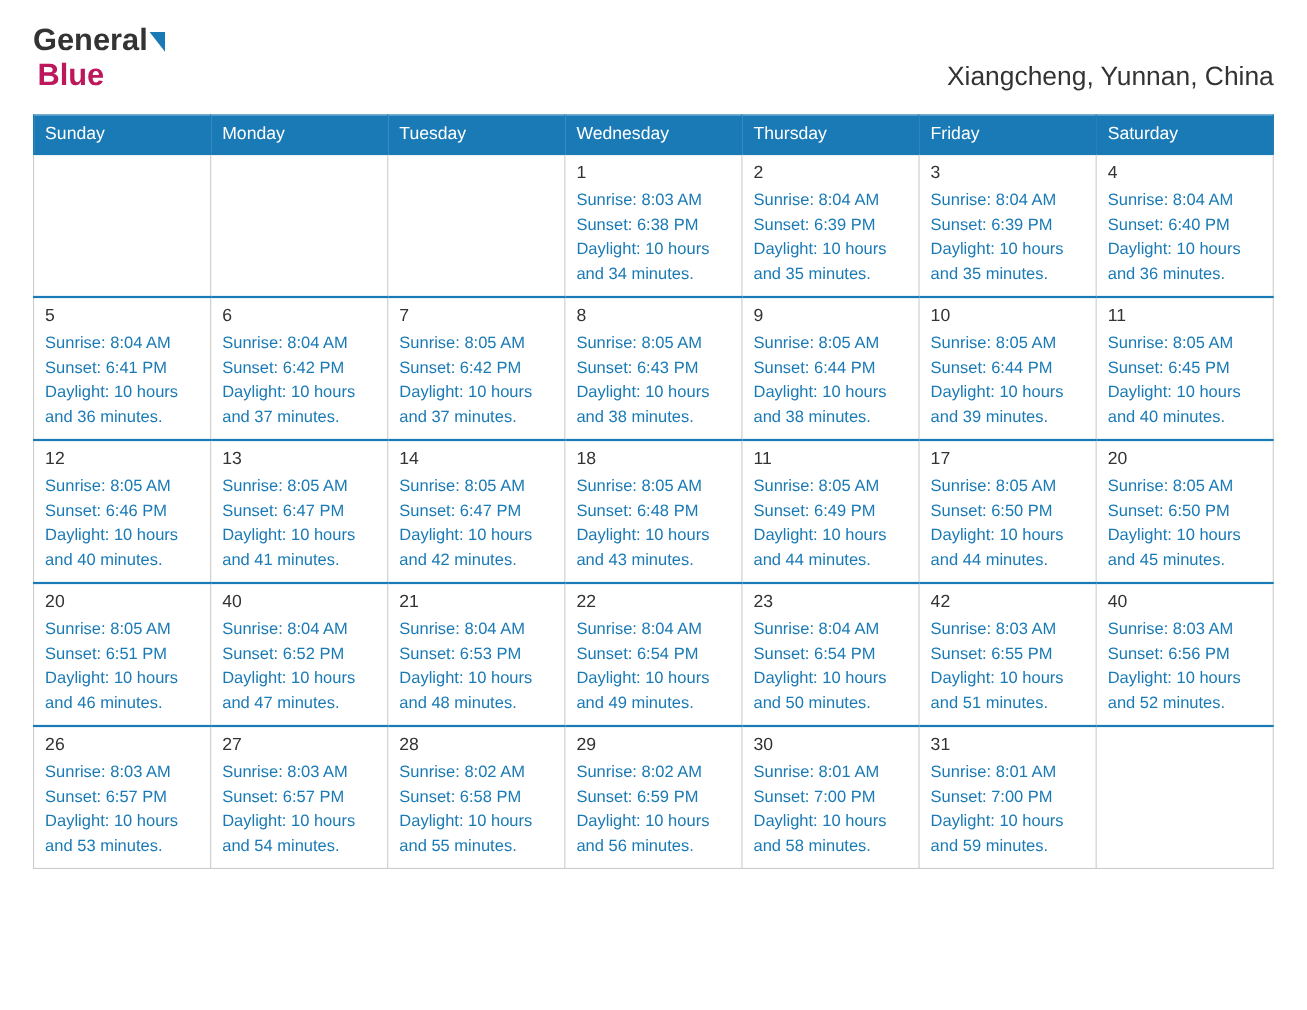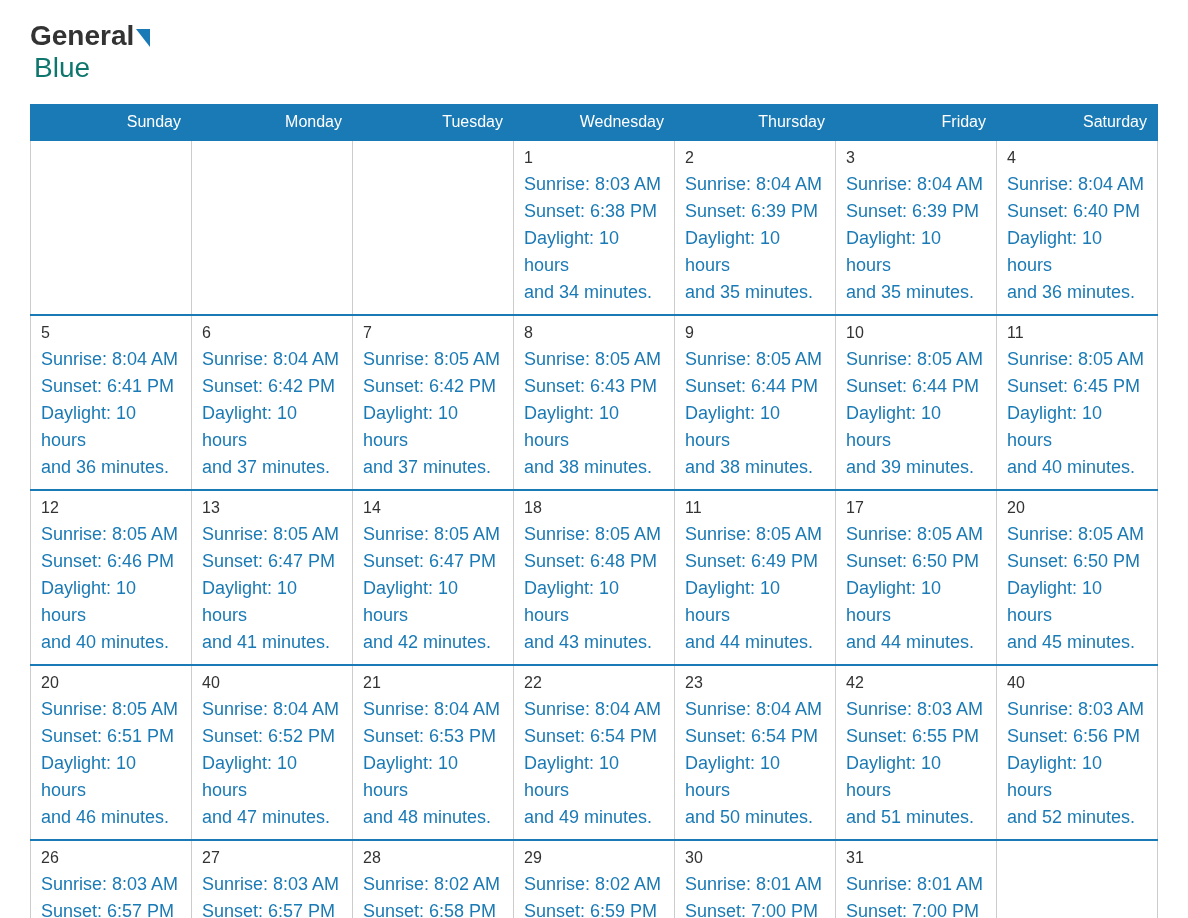--- a/index.html
+++ b/index.html
@@ -30,22 +30,22 @@
       height: 0;
       border-left: 14px solid transparent;
       border-right: 0px solid transparent;
       border-top: 18px solid #1a7ab5;
       display: inline-block;
       margin-left: 2px;
       margin-bottom: -4px;
     }
     .logo-blue {
       font-size: 28px;
-      font-weight: normal;
-      color: #0f766e;
+      font-weight: bold;
+      color: #be185d;
     }
     .logo-wrapper {
       display: flex;
       flex-direction: column;
       align-items: flex-start;
     }
     .logo-top-row {
       display: flex;
       align-items: center;
     }
@@ -68,21 +68,21 @@
     }
     .calendar {
       width: 100%;
       border-collapse: collapse;
       border: 1px solid #1a7ab5;
     }
     .calendar th {
       background-color: #1a7ab5;
       color: #fff;
       padding: 8px 10px;
-      text-align: right;
+      text-align: left;
       font-size: 16px;
       font-weight: normal;
       border: 1px solid #1a7ab5;
     }
     .calendar td {
       vertical-align: top;
       padding: 8px 10px;
       border: 1px solid #ccc;
       width: calc(100% / 7);
       min-height: 100px;
@@ -91,21 +91,21 @@
     }
     .day-number {
       font-size: 16px;
       color: #333;
       font-weight: normal;
       display: block;
       margin-bottom: 4px;
     }
     .day-info {
       color: #1a7ab5;
-      font-size: 18px;
+      font-size: 15px;
       line-height: 1.5;
     }
     .empty-cell {
       background: #fff;
     }
     tr.week-row td {
       border-top: 2px solid #1a7ab5;
     }
   </style>
 </head>
@@ -117,20 +117,21 @@
       <div class="logo-top-row">
         <span class="logo-text-general">General</span>
         <span class="logo-arrow"></span>
       </div>
       <div class="logo-bottom-row">
         <span class="logo-blue">Blue</span>
       </div>
     </div>
   </div>
   <div class="title-section">
+    <div class="calendar-subtitle">Xiangcheng, Yunnan, China</div>
   </div>
 </div>
 
 <table class="calendar">
   <thead>
     <tr>
       <th>Sunday</th>
       <th>Monday</th>
       <th>Tuesday</th>
       <th>Wednesday</th>

